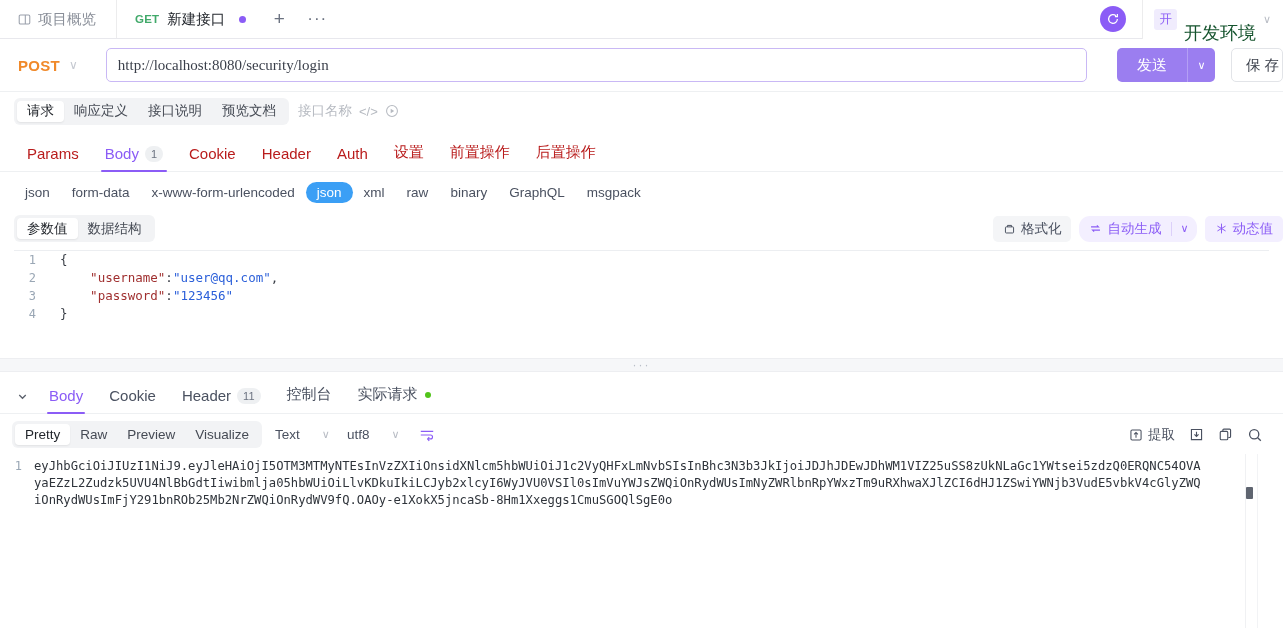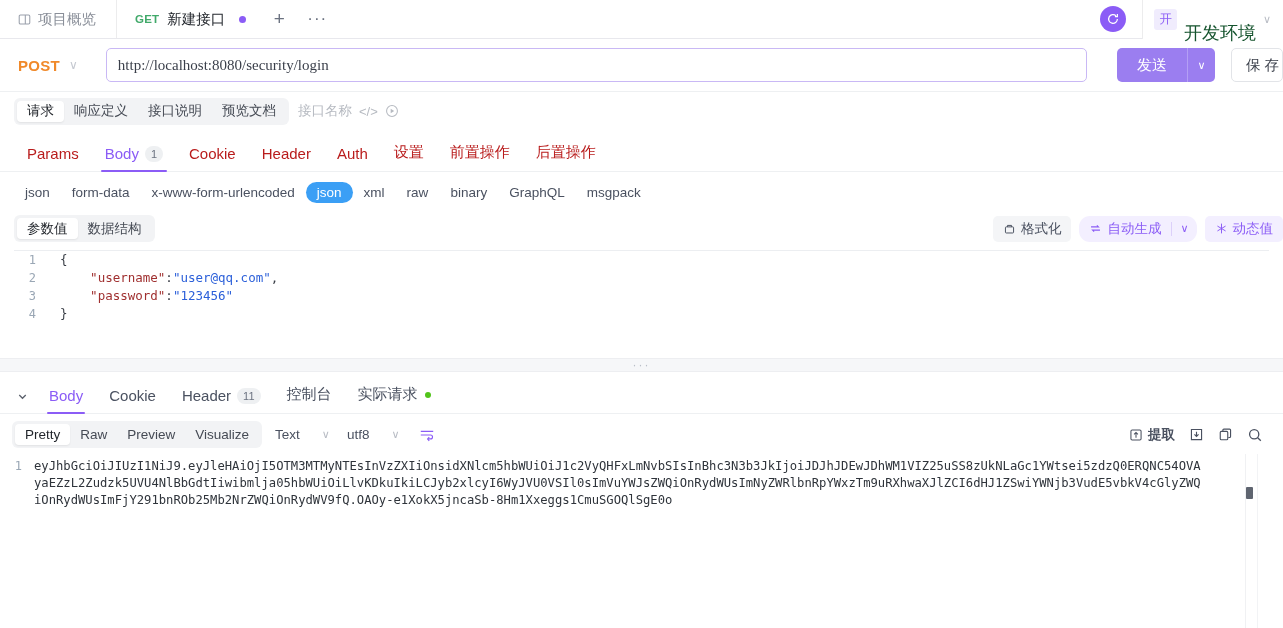--- a/index.html
+++ b/index.html
@@ -199,21 +199,21 @@
   .rtab.active { color: #8b5cf6; }
   .rtab.active::after {
     content: ""; position: absolute; left: 11px; right: 11px; bottom: -1px;
     height: 2px; background: #8b5cf6; border-radius: 1px;
   }
   .greendot { width: 6px; height: 6px; border-radius: 50%; background: #52c41a; margin-left: 1px; }
 
   .viewbar { display: flex; align-items: center; padding: 7px 12px 6px 12px; gap: 9px; }
   .drop { display: flex; align-items: center; gap: 22px; font-size: 13.5px; color: #4a5160; cursor: pointer; padding: 0 4px; }
   .wrap-ico { color: #8b5cf6; font-size: 15px; padding: 0 6px; cursor: pointer; }
-  .viewbar-right { margin-left: auto; display: flex; align-items: center; gap: 14px; font-weight: bold; }
+  .viewbar-right { margin-left: auto; display: flex; align-items: center; gap: 14px; }
   .ico-btn { color: #4a5160; display: flex; align-items: center; gap: 5px; font-size: 13.5px; cursor: pointer; }
   .ico-btn .lbl { color: #4a5160; }
 
   .respbody {
     flex: 1; min-height: 0; position: relative;
     font-family: "DejaVu Sans Mono", monospace; font-size: 12.2px;
     padding-top: 4px; overflow: hidden;
   }
   .rline { display: flex; align-items: flex-start; }
   .rgutter {

